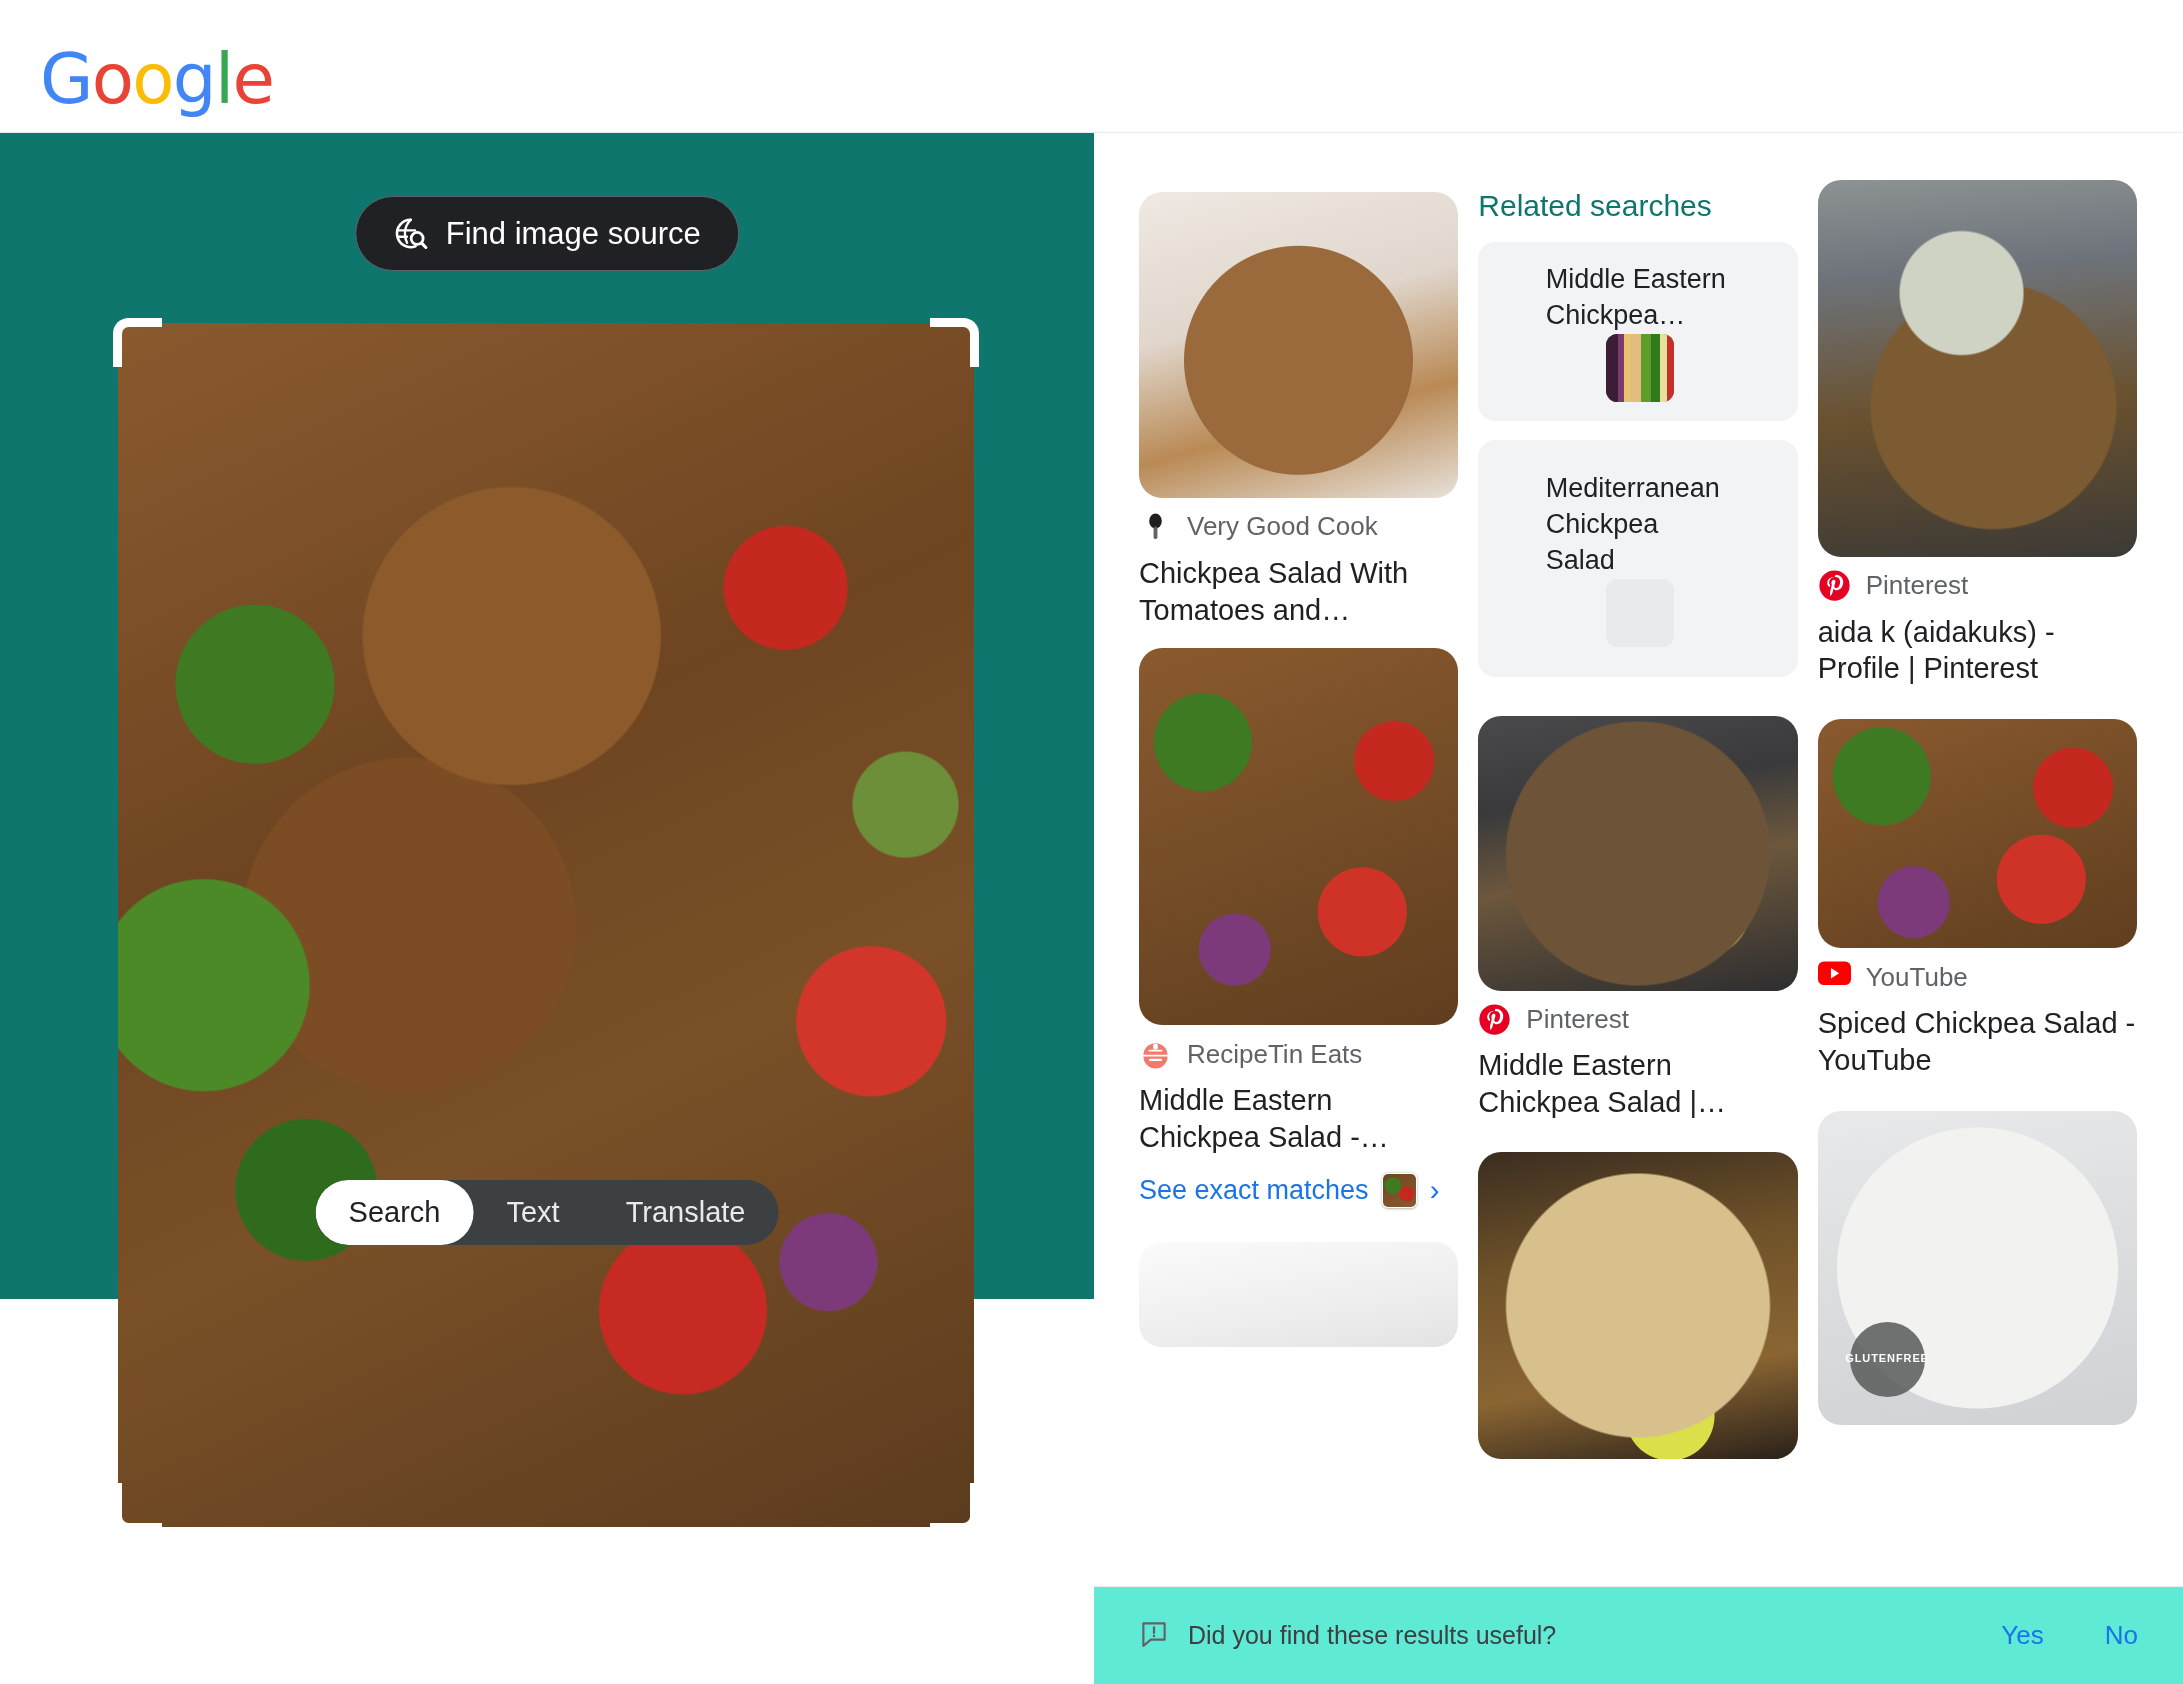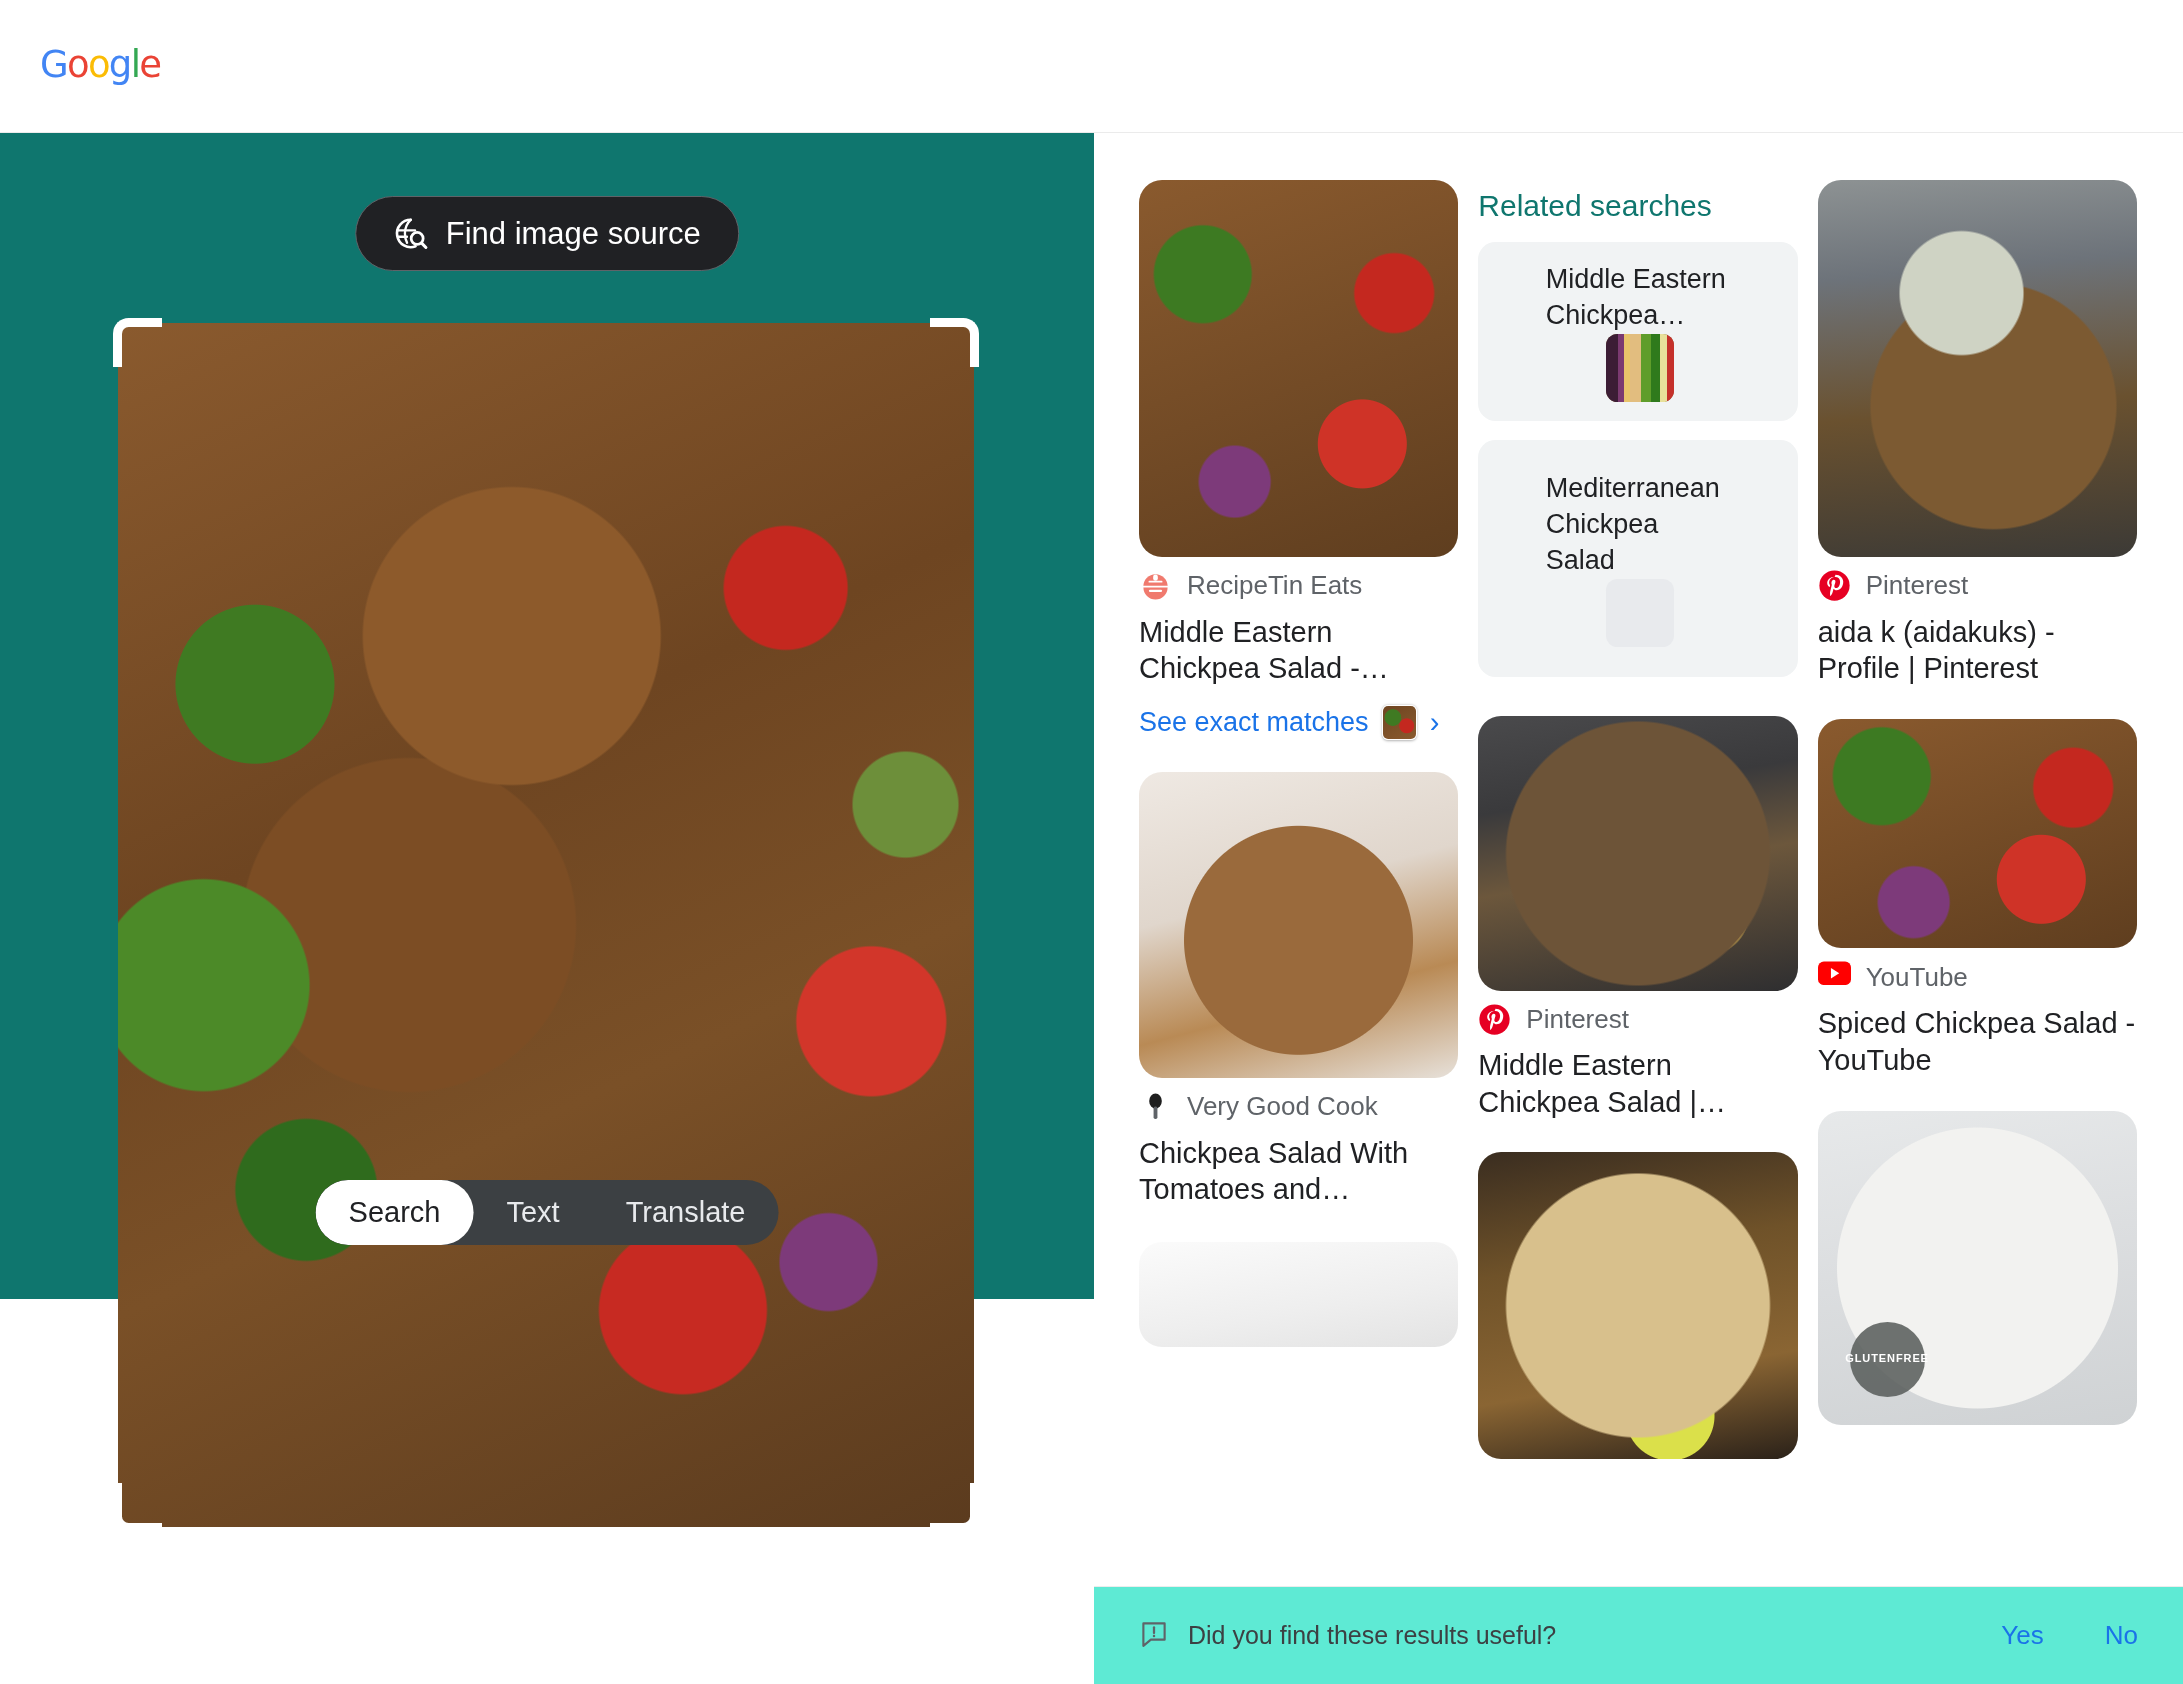--- a/index.html
+++ b/index.html
@@ -8,22 +8,22 @@
     font-family: "Liberation Sans", sans-serif;
     background: #fff; overflow: hidden;
   }
 
   
   .topbar {
     position: absolute; left: 0; top: 0; width: 2184px; height: 133px;
     background: #ffffff; border-bottom: 0.9px solid #ebebeb;
   }
   .glogo {
-    position: absolute; left: 40px; top: 38px;
-    font-size: 37px; line-height: 54px; letter-spacing: -1.7px;
+    position: absolute; left: 40px; top: 52px;
+    font-size: 69px; line-height: 54px; letter-spacing: -1.7px;
     font-family: "DejaVu Sans", sans-serif; font-weight: 400;
   }
   .glogo span { display: inline-block; }
 
   
   .imgpanel {
     position: absolute; left: 0; top: 133px;
     width: 1094px; height: 1166px; background: #0f766e;
   }
   .find-source-btn {
@@ -264,20 +264,36 @@
     <div class="mode">Text</div>
     <div class="mode">Translate</div>
   </div>
 </div>
 
 <div class="results">
   <div class="grid">
 
     <div class="col">
 
+      <div class="card" style="margin-top:12.2px">
+        <div class="thumb" style="height:306px">
+          <div class="layer ph-c"></div>
+        </div>
+        <div class="src-row">
+          <span class="favicon">
+            <svg width="33" height="33" viewBox="0 0 24 24">
+              <ellipse cx="12" cy="8" rx="4.6" ry="5.4" fill="#1f1f1f"></ellipse>
+              <rect x="10.6" y="12" width="2.8" height="9" rx="1.2" fill="#5f6368"></rect>
+            </svg>
+          </span>
+          <span class="src-name">Very Good Cook</span>
+        </div>
+        <div class="title">Chickpea Salad With Tomatoes and…</div>
+      </div>
+
       <div class="card">
         <div class="thumb" style="height:377px">
           <div class="layer ph-a"></div>
         </div>
         <div class="src-row">
           <span class="favicon">
             <svg width="33" height="33" viewBox="0 0 24 24">
               <path d="M3.2 12.6a8.8 8.8 0 0 1 17.6 0Z" fill="#F07A6E"></path>
               <rect x="2.6" y="12.2" width="18.8" height="1.9" rx=".95" fill="#fff"></rect>
               <path d="M3.2 13.4a8.8 8.8 0 0 0 17.6 0Z" fill="#F07A6E"></path>
@@ -291,36 +307,20 @@
         <div class="title">Middle Eastern Chickpea Salad -…</div>
         <div class="exact-row">
           <span class="exact-link">See exact matches</span>
           <span class="exact-thumb">
             <span class="layer ph-exact" style="position:absolute;inset:0"></span>
           </span>
           <span class="chev">›</span>
         </div>
       </div>
 
-      <div class="card" style="margin-top:12.2px">
-        <div class="thumb" style="height:306px">
-          <div class="layer ph-c"></div>
-        </div>
-        <div class="src-row">
-          <span class="favicon">
-            <svg width="33" height="33" viewBox="0 0 24 24">
-              <ellipse cx="12" cy="8" rx="4.6" ry="5.4" fill="#1f1f1f"></ellipse>
-              <rect x="10.6" y="12" width="2.8" height="9" rx="1.2" fill="#5f6368"></rect>
-            </svg>
-          </span>
-          <span class="src-name">Very Good Cook</span>
-        </div>
-        <div class="title">Chickpea Salad With Tomatoes and…</div>
-      </div>
-
       <div class="thumb" style="height:105px;margin-top:14px">
         <div class="layer ph-h"></div>
       </div>
     </div>
 
     <div class="col">
 
       <div>
         <div class="related-head">Related searches</div>
 

